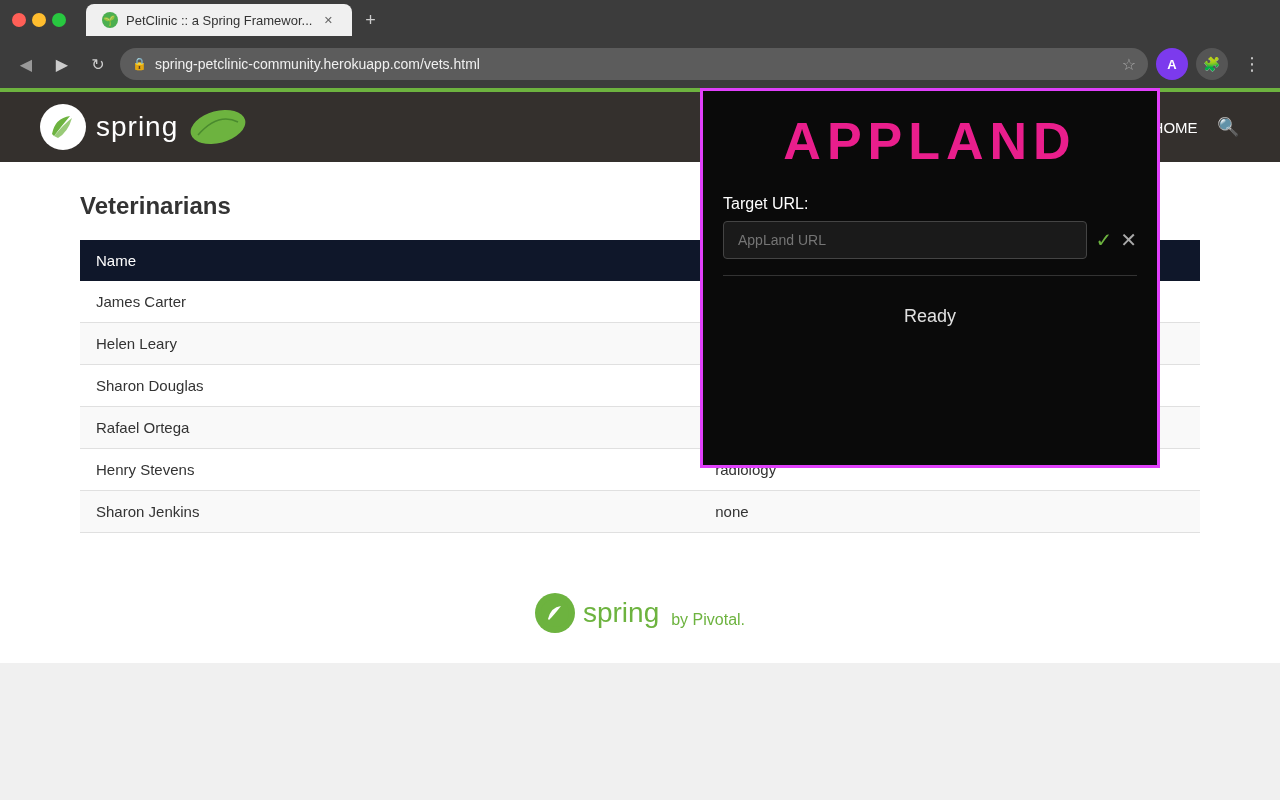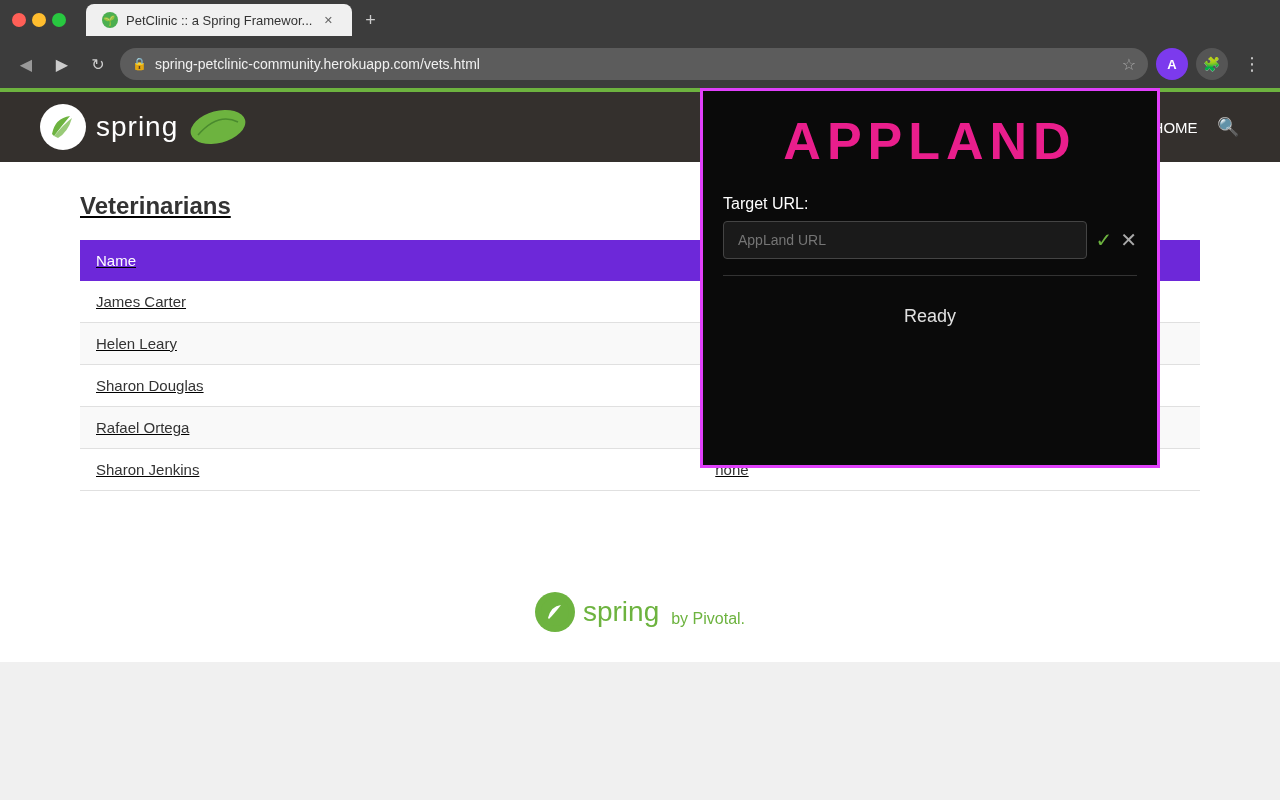--- a/index.html
+++ b/index.html
@@ -189,34 +189,33 @@
       gap: 6px;
       color: white;
       text-decoration: none;
     }
 
     
     .main-content {
       padding: 30px 80px;
       background: white;
       min-height: 400px;
-      text-decoration: underline;
     }
     .page-title {
       font-size: 24px;
       font-weight: 600;
       color: #333;
       margin-bottom: 20px;
     }
     .vets-table {
       width: 100%;
       border-collapse: collapse;
     }
     .vets-table thead tr {
-      background: #6d28d9;
+      background: #0f172a;
       color: white;
     }
     .vets-table thead th {
       padding: 12px 16px;
       text-align: left;
       font-weight: 500;
       font-size: 15px;
     }
     .vets-table tbody tr {
       border-bottom: 1px solid #e0e0e0;
@@ -441,20 +440,24 @@
     </tr>
           <tr>
       <td>Sharon Douglas</td>
       <td>dentistry s...</td>
     </tr>
           <tr>
       <td>Rafael Ortega</td>
       <td>surgery</td>
     </tr>
           <tr>
+      <td>Henry Stevens</td>
+      <td>radiology</td>
+    </tr>
+          <tr>
       <td>Sharon Jenkins</td>
       <td>none</td>
     </tr>
         </tbody>
     </table>
   </div>
 
   <div class="page-footer">
     <div class="footer-spring-logo">
       <div class="footer-circle">

